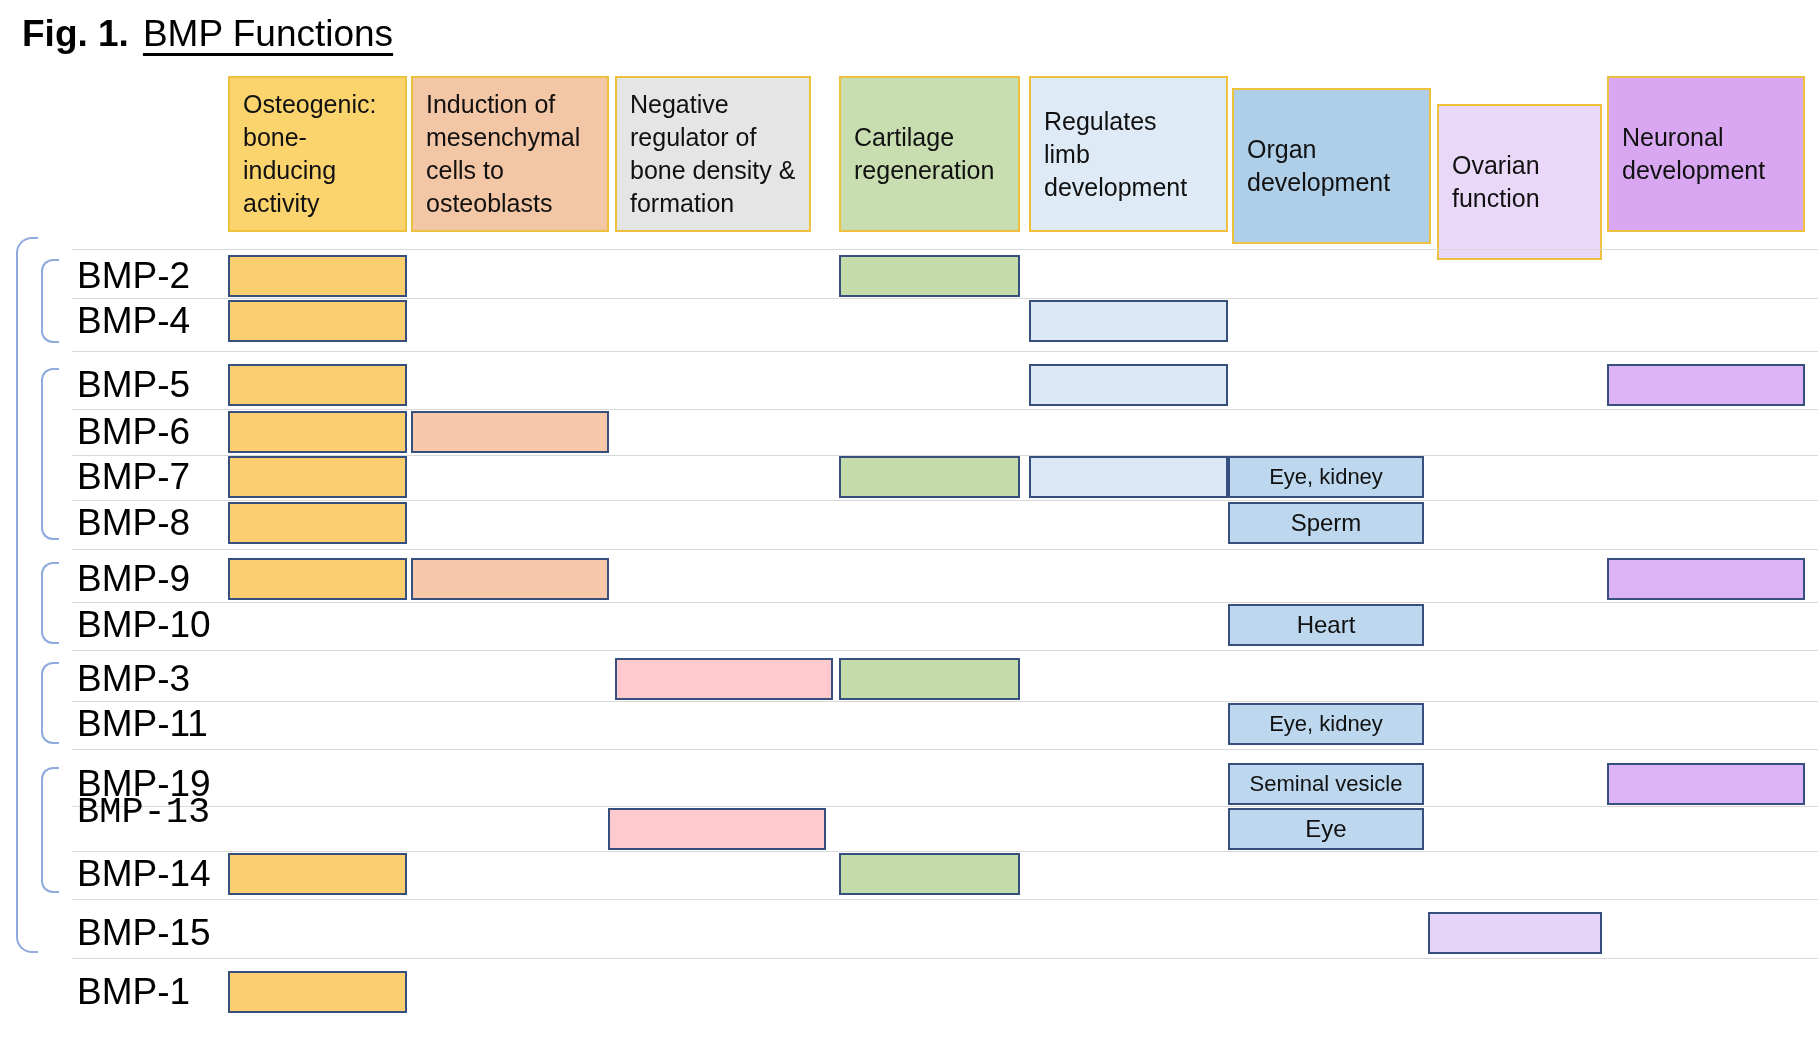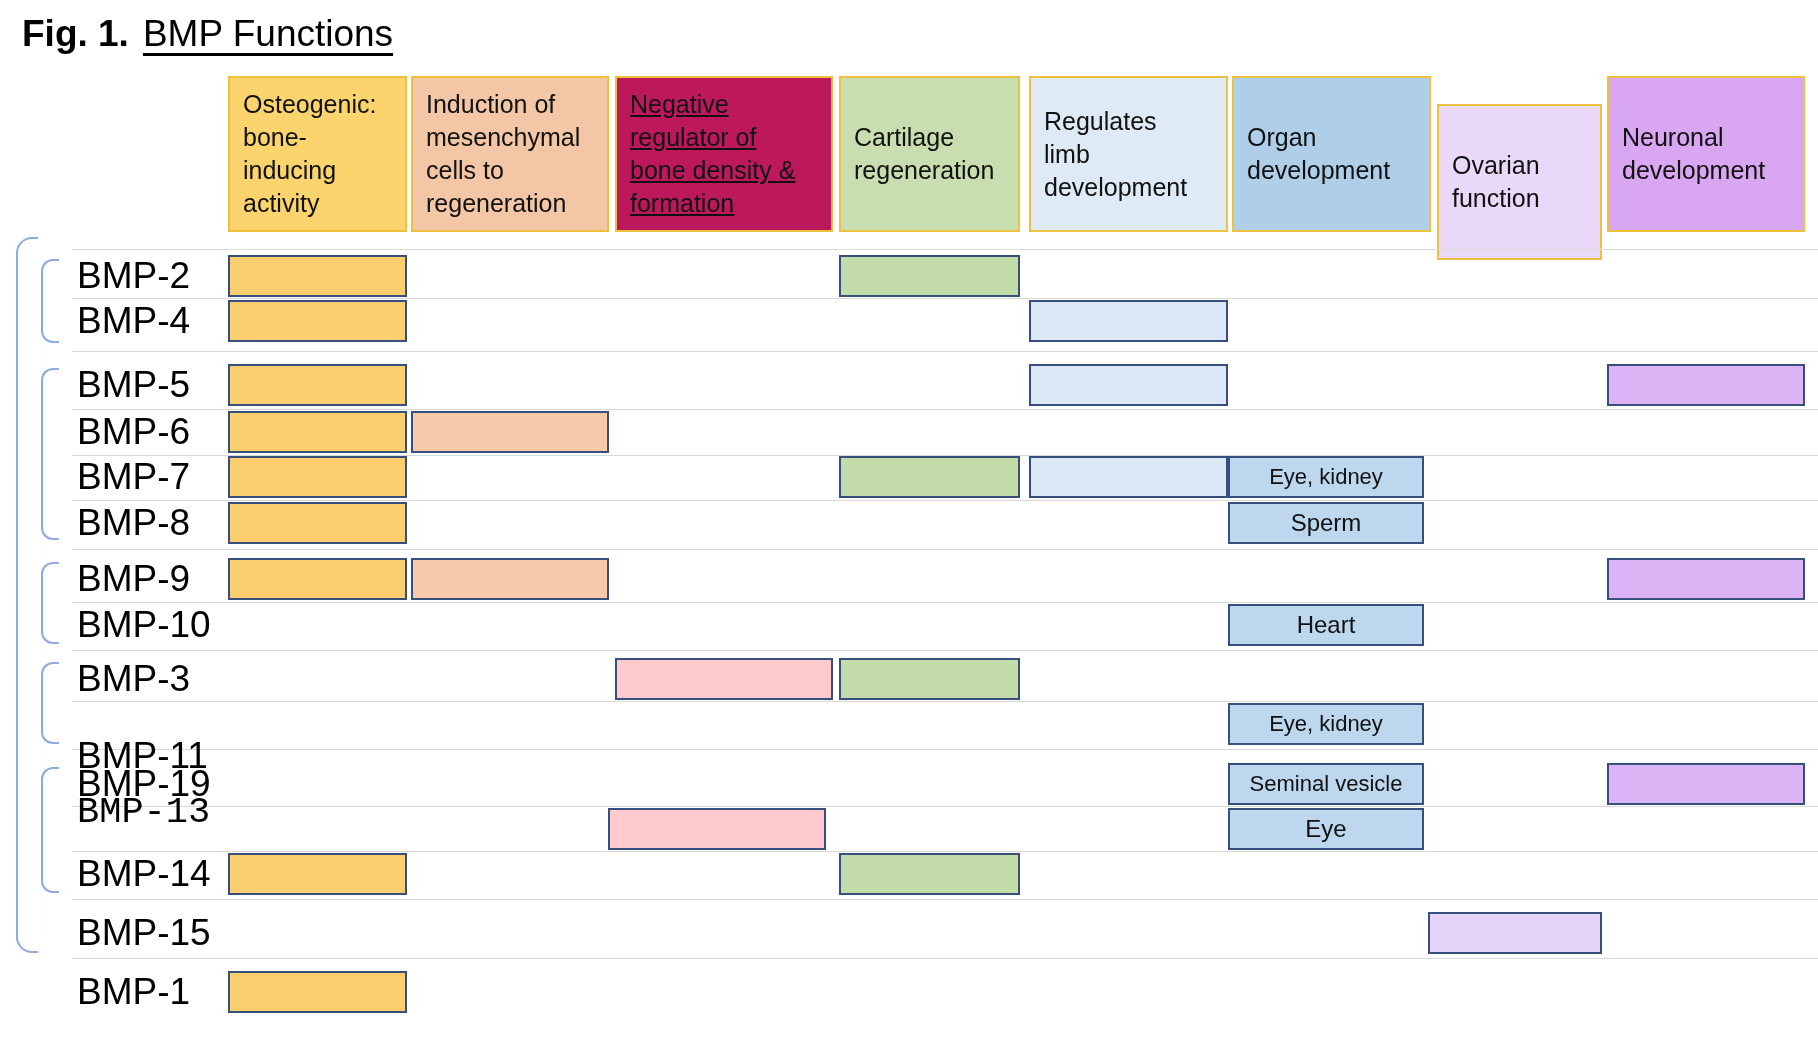--- a/index.html
+++ b/index.html
@@ -41,31 +41,31 @@
     <span class="fig-label">Fig. 1.</span><span class="fig-name">BMP Functions</span>
   </div>
   <div id="headers">
       <div class="header" style="left: 228px; width: 179px; background: rgb(252, 212, 110);">Osteogenic:
 bone-
 inducing
 activity</div>
       <div class="header" style="left: 411px; width: 198px; background: rgb(243, 198, 165);">Induction of
 mesenchymal
 cells to
-regeneration</div>
-      <div class="header" style="left: 615px; width: 218px; background: #be185d; text-decoration: underline;">Negative
+osteoblasts</div>
+      <div class="header" style="left: 615px; width: 196px; background: #e5e5e5;">Negative
 regulator of
 bone density &amp;
 formation</div>
       <div class="header" style="left: 839px; width: 181px; background: rgb(200, 222, 176);">Cartilage
 regeneration</div>
       <div class="header" style="left: 1029px; width: 199px; background: rgb(222, 234, 246);">Regulates
 limb
 development</div>
-      <div class="header" style="left: 1232px; width: 199px; background: rgb(175, 207, 233);">Organ
+      <div class="header" style="left: 1232px; width: 199px; background: rgb(175, 207, 233); margin-top: 12px;">Organ
 development</div>
       <div class="header" style="left: 1437px; width: 165px; background: rgb(234, 216, 248); margin-top: 28px;">Ovarian
 function</div>
       <div class="header" style="left: 1607px; width: 198px; background: rgb(217, 167, 241);">Neuronal
 development</div>
     </div>
   <div id="gridlines">
       <div class="gridline" style="top: 249px;"></div>
       <div class="gridline" style="top: 298px;"></div>
       <div class="gridline" style="top: 351px;"></div>
@@ -114,21 +114,21 @@
       <div class="bar" style="left: 1228px; top: 502px; width: 196px; height: 42px; background: rgb(189, 215, 238);">Sperm</div>
       <div class="rowlabel" style="top: 558px; height: 42px;">BMP-9</div>
       <div class="bar" style="left: 228px; top: 558px; width: 179px; height: 42px; background: rgb(251, 207, 112);"></div>
       <div class="bar" style="left: 411px; top: 558px; width: 198px; height: 42px; background: rgb(247, 201, 170);"></div>
       <div class="bar" style="left: 1607px; top: 558px; width: 198px; height: 42px; background: rgb(220, 180, 246);"></div>
       <div class="rowlabel" style="top: 604px; height: 42px;">BMP-10</div>
       <div class="bar" style="left: 1228px; top: 604px; width: 196px; height: 42px; background: rgb(189, 215, 238);">Heart</div>
       <div class="rowlabel" style="top: 658px; height: 42px;">BMP-3</div>
       <div class="bar" style="left: 615px; top: 658px; width: 218px; height: 42px; background: rgb(254, 202, 205);"></div>
       <div class="bar" style="left: 839px; top: 658px; width: 181px; height: 42px; background: rgb(196, 220, 169);"></div>
-      <div class="rowlabel" style="top: 703px; height: 42px; margin-top: 32px;">BMP-11</div>
+      <div class="rowlabel" style="top: 703px; height: 42px;">BMP-11</div>
       <div class="bar" style="left: 1228px; top: 703px; width: 196px; height: 42px; background: rgb(189, 215, 238); font-size: 22px;">Eye, kidney</div>
       <div class="rowlabel" style="top: 763px; height: 42px;">BMP-19</div>
       <div class="bar" style="left: 1228px; top: 763px; width: 196px; height: 42px; background: rgb(189, 215, 238); font-size: 22px;">Seminal vesicle</div>
       <div class="bar" style="left: 1607px; top: 763px; width: 198px; height: 42px; background: rgb(220, 180, 246);"></div>
       <div class="rowlabel" style="top: 788px; height: 48px; font-family: Liberation Mono, monospace;">BMP-13</div>
       <div class="bar" style="left: 608px; top: 808px; width: 218px; height: 42px; background: rgb(254, 202, 205);"></div>
       <div class="bar" style="left: 1228px; top: 808px; width: 196px; height: 42px; background: rgb(189, 215, 238);">Eye</div>
       <div class="rowlabel" style="top: 853px; height: 42px;">BMP-14</div>
       <div class="bar" style="left: 228px; top: 853px; width: 179px; height: 42px; background: rgb(251, 207, 112);"></div>
       <div class="bar" style="left: 839px; top: 853px; width: 181px; height: 42px; background: rgb(196, 220, 169);"></div>

